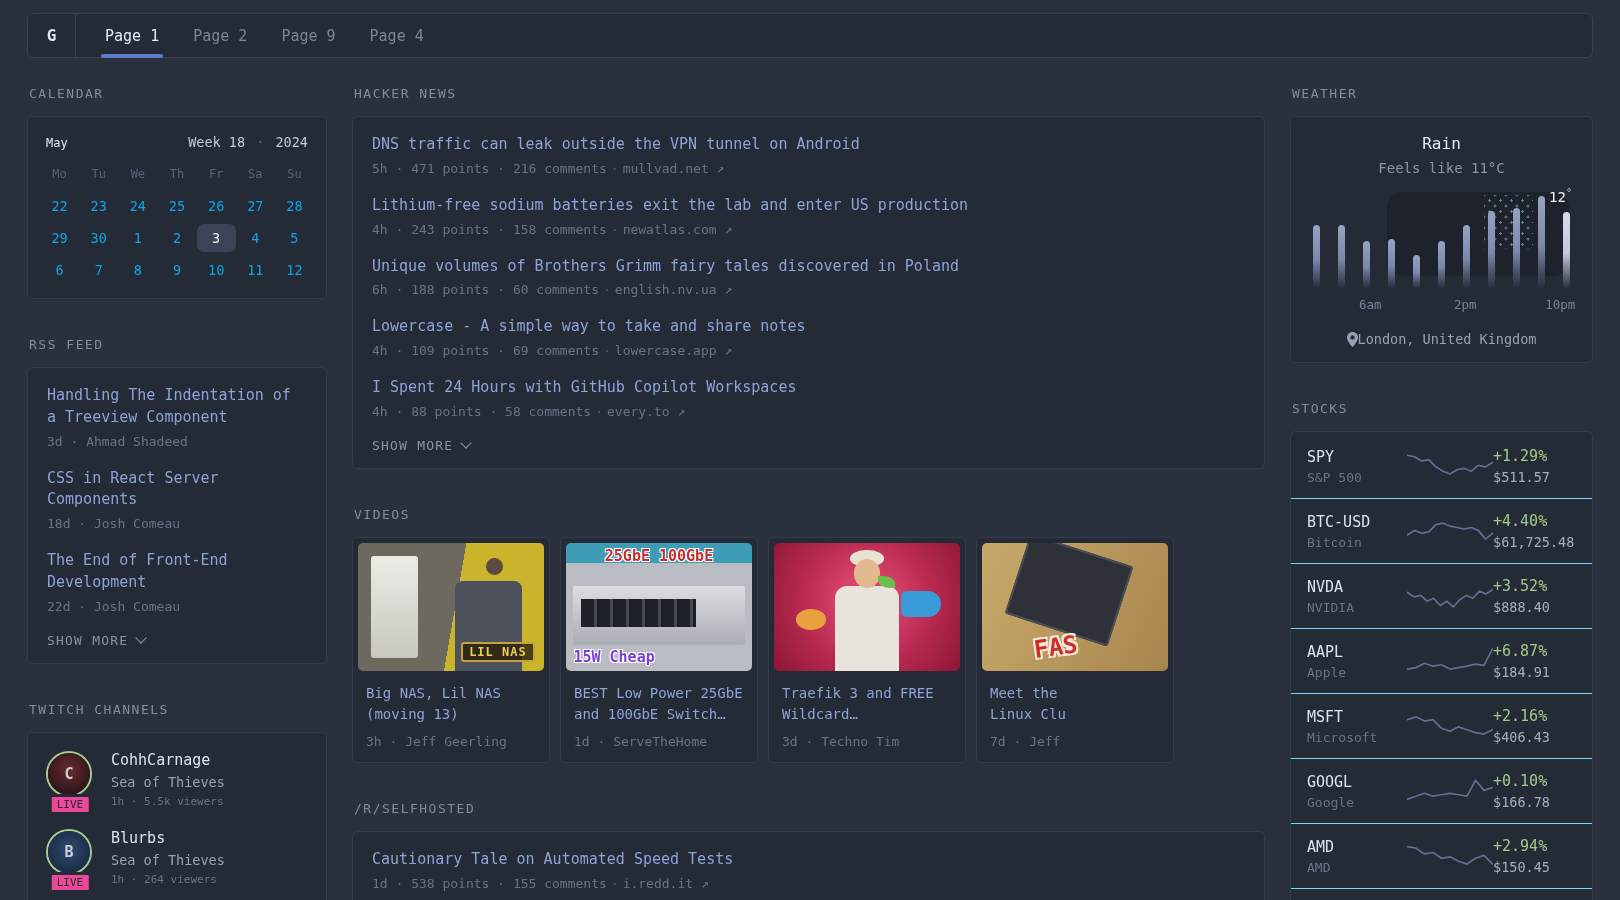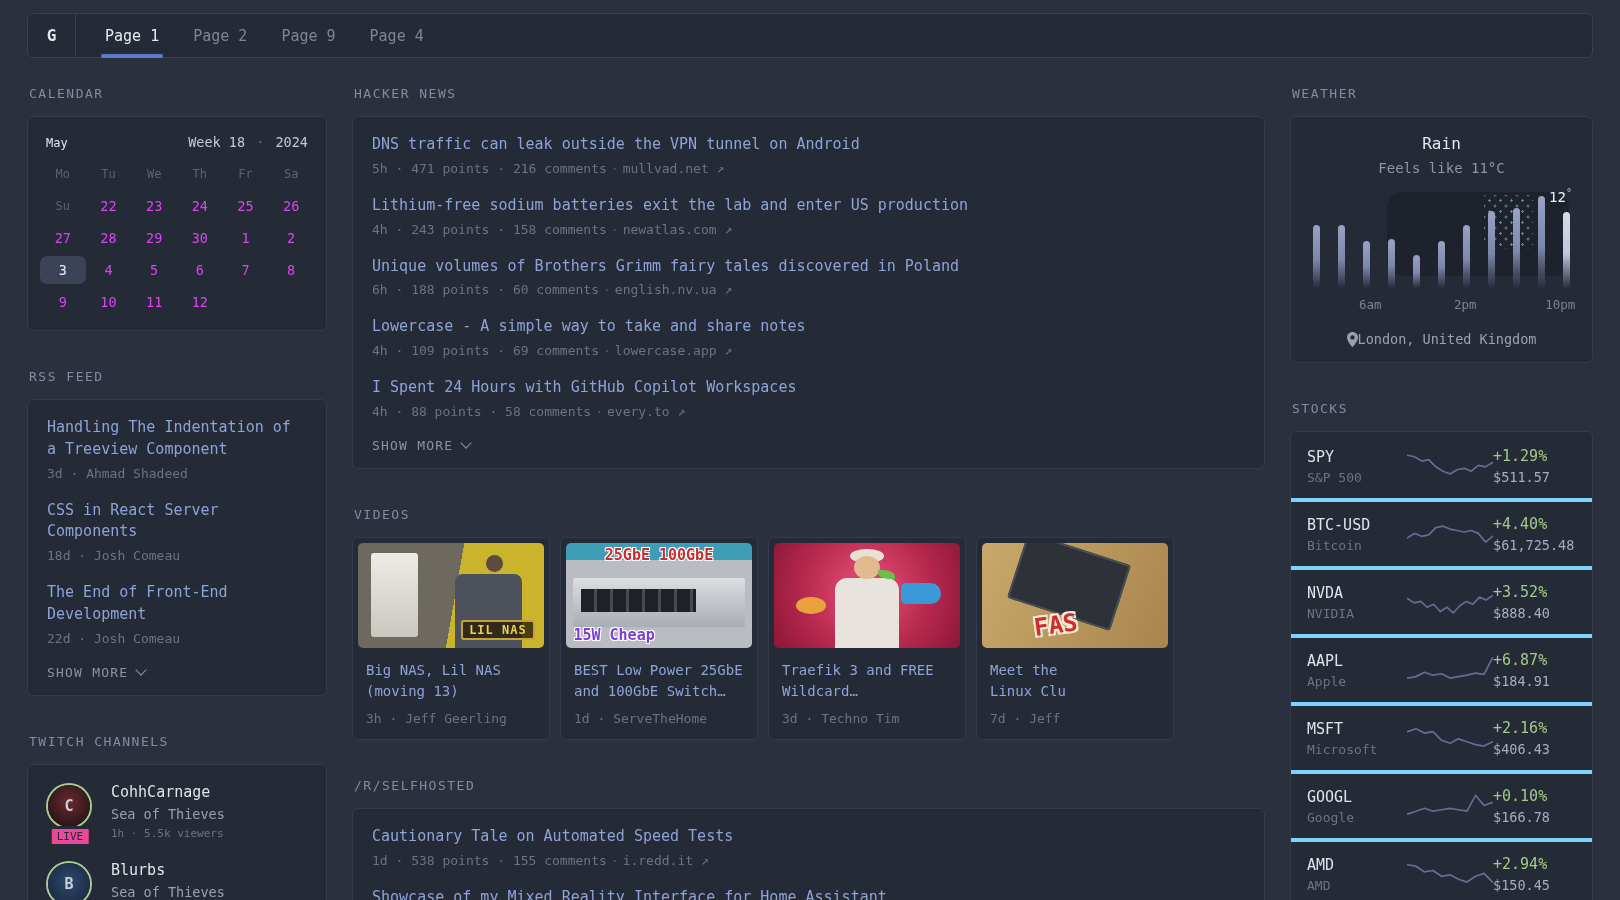--- a/index.html
+++ b/index.html
@@ -29,23 +29,23 @@
   .col-right{width:303px;flex:none}
   .sec{margin-bottom:38px}
   .sec-title{font-size:13px;letter-spacing:1.5px;color:#838ba0;margin:0 0 15px 2px}
   .card{background:#252a37;border:1px solid #353b4b;border-radius:6px}
 
   
   .cal-head{display:flex;justify-content:space-between;align-items:baseline;padding:17px 18px 2px}
   .cal-month{font-size:12px;color:#e3e7ee}
   .cal-week{font-size:13.5px;color:#c3c8d5}
   .cal-week .dim{color:#5f6b8e;padding:0 3px}
-  .cal-grid{display:grid;grid-template-columns:repeat(6,1fr);padding:8px 12px 14px;text-align:center;row-gap:4px}
+  .cal-grid{display:grid;grid-template-columns:repeat(7,1fr);padding:8px 12px 14px;text-align:center;row-gap:4px}
   .cal-dh{font-size:12px;color:#5a6276;padding:7px 0}
-  .cal-d{font-size:13.5px;color:#d946ef;padding:6px 0;border-radius:7px}
+  .cal-d{font-size:13.5px;color:#0ea5e9;padding:6px 0;border-radius:7px}
   .cal-d.sel{background:#3c4356;color:#eff1f6}
 
   
   .feed{padding:17px 19px 15px}
   .feed-item{margin-bottom:19px}
   .feed-title{color:#8ea3d6;font-size:15px;line-height:1.45;cursor:pointer;display:block}
   .feed-meta{color:#6b7386;font-size:13px;margin-top:5px}
   .feed-meta .src{cursor:pointer}
   .feed-meta .sep{margin:0 4px;color:#565d70}
   .show-more{color:#8a92a6;font-size:13px;letter-spacing:1.2px;display:flex;gap:9px;align-items:center;cursor:pointer;margin-top:2px}
@@ -63,21 +63,21 @@
     color:#242936;font-size:11px;line-height:1;padding:2px 5px;border-radius:4px;border:3px solid #252a37}
   .tw-name{font-size:15px;color:#dfe3ea;cursor:pointer}
   .tw-game{font-size:13.5px;color:#99a1b3;margin-top:5px}
   .tw-meta{font-size:11px;color:#6b7386;margin-top:5px}
 
   
   .vid-row{display:flex;gap:10px;position:relative;overflow:hidden}
   .vid-row::after{content:"";position:absolute;top:0;right:0;bottom:0;width:80px;
     background:linear-gradient(to right,rgba(43,48,63,0),#2b303f 85%);pointer-events:none}
   .vid{width:196px;flex:none;display:flex;flex-direction:column}
-  .vid-thumb{margin:5px;height:105px;border-radius:5px;position:relative;overflow:hidden;cursor:pointer}
+  .vid-thumb{margin:5px;height:128px;border-radius:5px;position:relative;overflow:hidden;cursor:pointer}
   .vid-body{padding:7px 13px 13px;display:flex;flex-direction:column;flex:1}
   .vid-title{color:#8ea3d6;font-size:14px;line-height:1.5;cursor:pointer}
   .vid-meta{color:#6b7386;font-size:13px;margin-top:auto;padding-top:9px}
 
   
   .t1{background:linear-gradient(100deg,#6e695f 0 52%,#c9b42c 52%)}
   .t1 .case{position:absolute;left:7%;top:10%;width:25%;height:80%;border-radius:3px;
     background:linear-gradient(#ecebe6,#c9c7bf)}
   .t1 .head{position:absolute;right:22%;top:12%;width:17px;height:17px;border-radius:50%;background:#5d4a40}
   .t1 .shirt{position:absolute;right:12%;top:30%;width:36%;height:70%;border-radius:8px 8px 0 0;background:#4c515c}
@@ -123,21 +123,21 @@
     display:flex;justify-content:space-between;align-items:flex-end}
   .wx-bar{width:7px;border-radius:4px;background:linear-gradient(to bottom,#99a2c3 0%,#7d87ab 55%,rgba(125,135,171,.03) 100%)}
   .wx-bar.hl{background:linear-gradient(to bottom,#d8dce8 0%,#c2c7da 55%,rgba(194,199,218,.03) 100%)}
   .wx-val{position:absolute;top:-5px;right:0;font-size:14px;color:#f0f2f6}
   .wx-val sup{font-size:10px;color:#c3c9d6}
   .wx-hour{position:absolute;bottom:0;transform:translateX(-50%);font-size:12.5px;color:#7b8296}
   .wx-loc{margin-top:19px;font-size:13.5px;color:#98a0b2;display:flex;justify-content:center;align-items:center;gap:0}
 
   
   .stk-list{padding:2px 0}
-  .stk{display:flex;align-items:center;padding:13px 16px;border-top:4px solid #7dd3fc;cursor:pointer}
+  .stk{display:flex;align-items:center;padding:13px 16px;border-top:1px solid #7dd3fc;cursor:pointer}
   .stk:first-child{border-top:none}
   .stk-l{width:100px;flex:none}
   .stk-tk{font-size:15px;color:#dfe3ea}
   .stk-nm{font-size:13px;color:#6b7386;margin-top:4px}
   .stk-sp{flex:1;display:flex;justify-content:center}
   .stk-sp svg{display:block}
   .stk-r{width:104px;flex:none;}
   .stk-ch{font-size:15px;color:#a5c98a}
   .stk-pr{font-size:13.5px;color:#a7adbc;margin-top:4px}
 </style>

